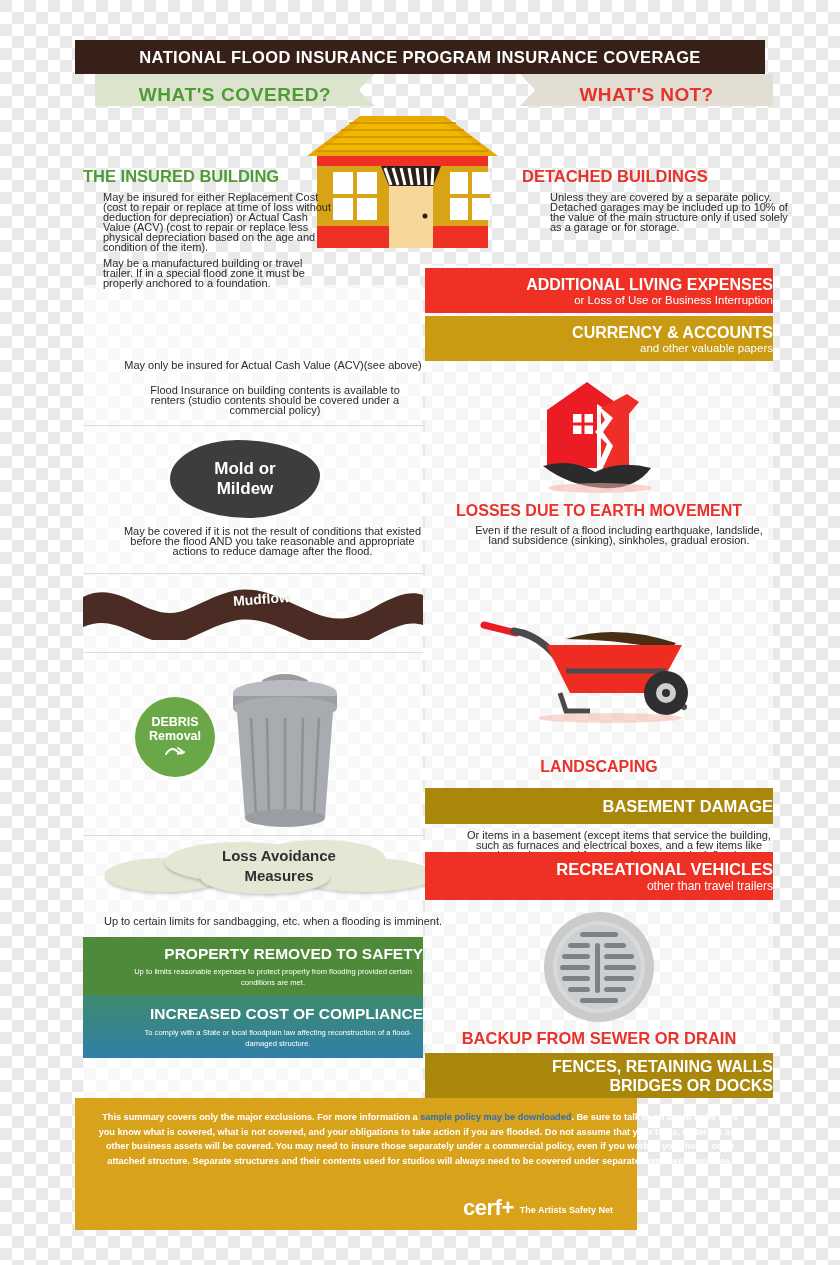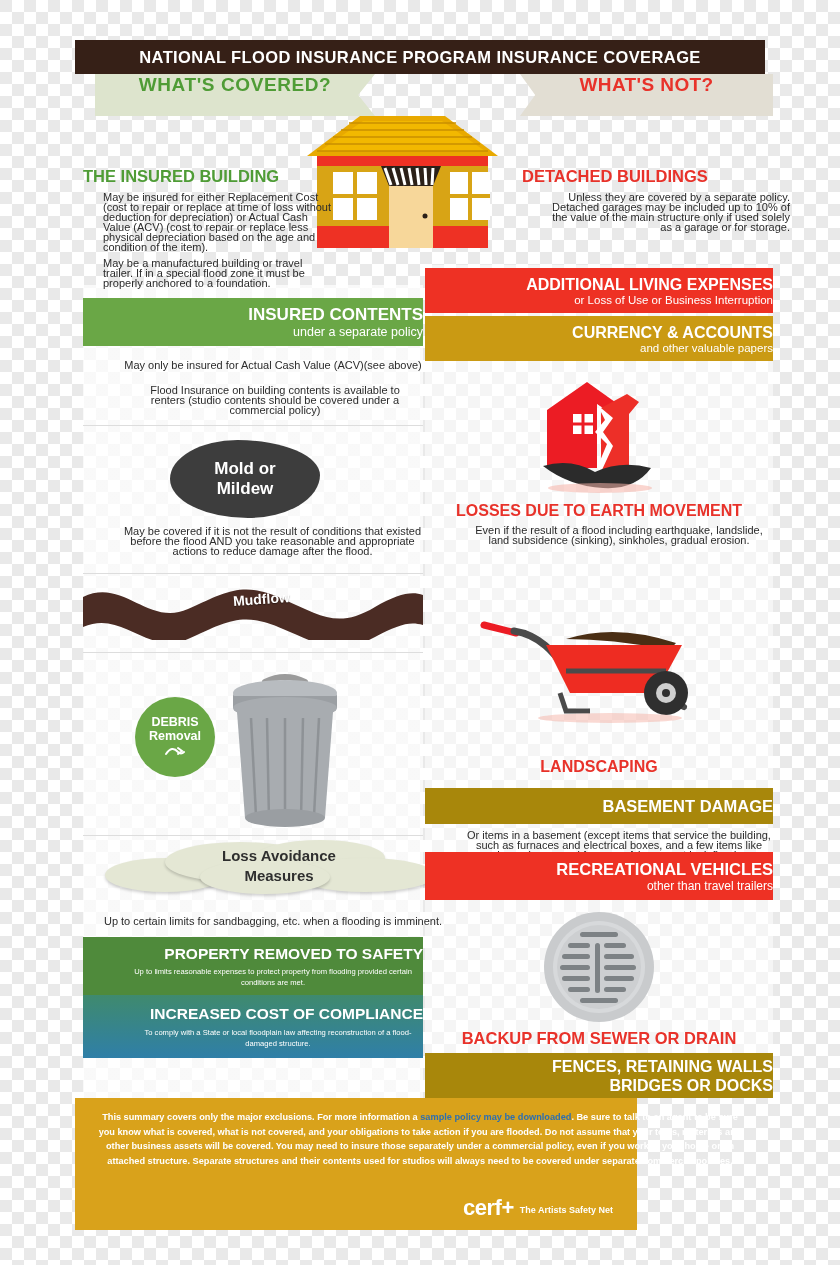--- a/index.html
+++ b/index.html
@@ -18,22 +18,22 @@
     position:absolute;left:0;top:0;width:690px;height:34px;
     background:#362017;
     display:flex;align-items:center;justify-content:center;
   }
   .title-bar .t{
     color:#ffffff;font-size:16.5px;font-weight:bold;letter-spacing:.4px;
   }
 
   
   .ribbon{
-    position:absolute;top:34px;height:42px;
-    display:flex;align-items:flex-start;justify-content:center;
+    position:absolute;top:34px;height:32px;
+    display:flex;align-items:flex-end;justify-content:center;
   }
   .ribbon-left{
     left:20px;width:280px;background:#dde4cd;
     clip-path:polygon(0 0,100% 0,94% 50%,100% 100%,0 100%);
   }
   .ribbon-left .t{color:#4f9c36;font-size:19px;font-weight:bold;letter-spacing:.6px;}
   .ribbon-right{
     left:445px;width:253px;background:#e2ded3;
     clip-path:polygon(0 0,100% 0,100% 100%,0 100%,6% 50%);
   }
@@ -42,21 +42,21 @@
   
   .colhead{position:absolute;font-size:16.5px;font-weight:bold;}
   .colhead.green{color:#4f9c36;left:8px;top:127px;}
   .colhead.red{color:#e8322a;left:447px;top:127px;}
 
   
   .para{
     position:absolute;font-size:11px;line-height:10px;color:#2b2b2b;margin-left:20px;
   }
   .para.left{left:8px;width:232px;text-align:left;}
-  .para.right{left:455px;width:240px;text-align:right;}
+  .para.right{left:455px;width:240px;text-align:left;}
   .para.center{text-align:center;}
 
   
   .strip{position:absolute;display:flex;flex-direction:column;
     align-items:flex-end;justify-content:center;text-align:center;}
   .strip .h{font-weight:bold;color:#fff;}
   .strip .s{color:#fff;}
 
   .green-strip{background:#6aa746;}
   .red-strip{background:#ee3124;}
@@ -171,24 +171,20 @@
 
       <rect x="84" y="78" width="44" height="62" fill="#f7d79a"></rect>
       <circle cx="120" cy="108" r="2.5" fill="#2b2018"></circle>
     </svg>
   </div>
 
   <div class="colhead green">THE INSURED BUILDING</div>
   <div class="para left" style="top:152px;">May be insured for either Replacement Cost (cost to repair or replace at time of loss without deduction for depreciation) or Actual Cash Value (ACV) (cost to repair or replace less physical depreciation based on the age and condition of the item).</div>
   <div class="para left" style="top:218px;">May be a manufactured building or travel trailer. If in a special flood zone it must be properly anchored to a foundation.</div>
 
-  <div class="strip green-strip" style="left:8px;top:258px;width:340px;height:48px;">
-    <span class="h" style="font-size:17px;">INSURED CONTENTS</span>
-    <span class="s" style="font-size:12.5px;">under a separate policy</span>
-  </div>
   <div class="para left center" style="top:320px;left:8px;width:340px;">May only be insured for Actual Cash Value (ACV)(see above)</div>
   <div class="para left center" style="top:345px;left:40px;width:280px;">Flood Insurance on building contents is available to renters (studio contents should be covered under a commercial policy)</div>
 
   <div class="divider" style="left:8px;top:385px;width:340px;"></div>
 
   <div class="blob">
     <span class="t">Mold or</span>
     <span class="t">Mildew</span>
   </div>
   <div class="para left center" style="top:486px;left:25px;width:305px;">May be covered if it is not the result of conditions that existed before the flood AND you take reasonable and appropriate actions to reduce damage after the flood.</div>

